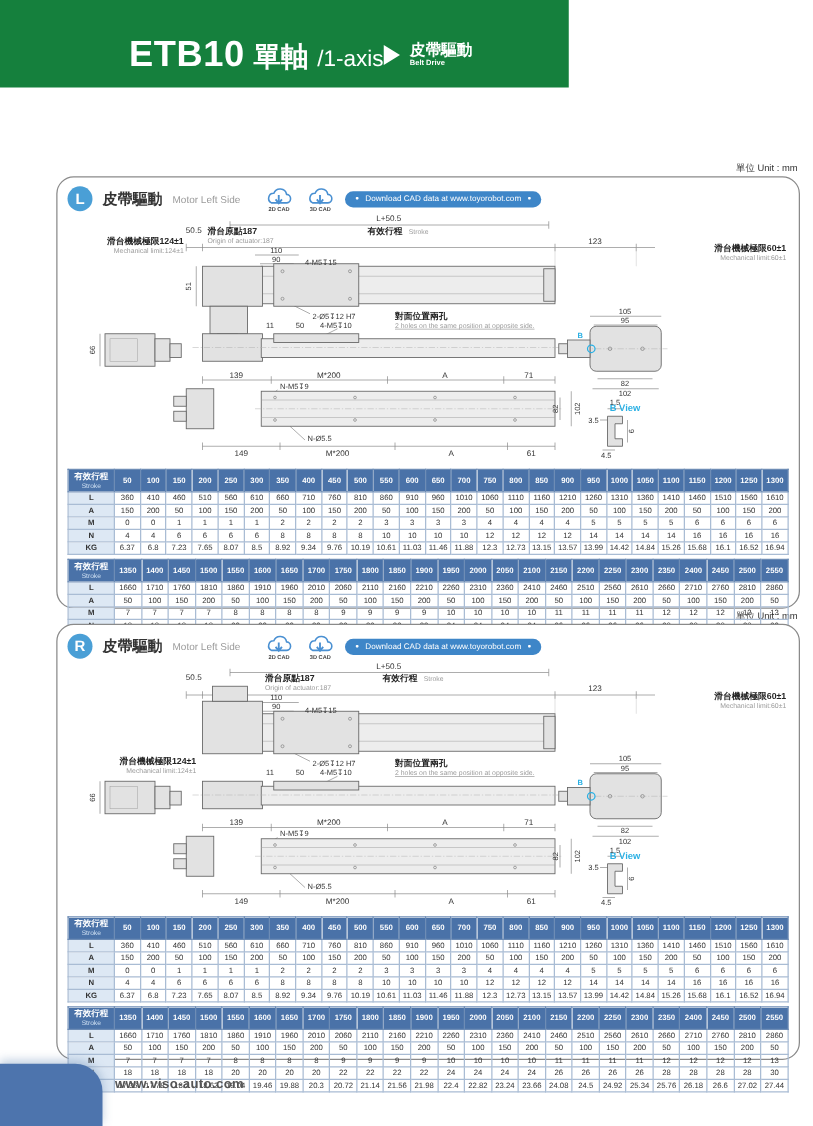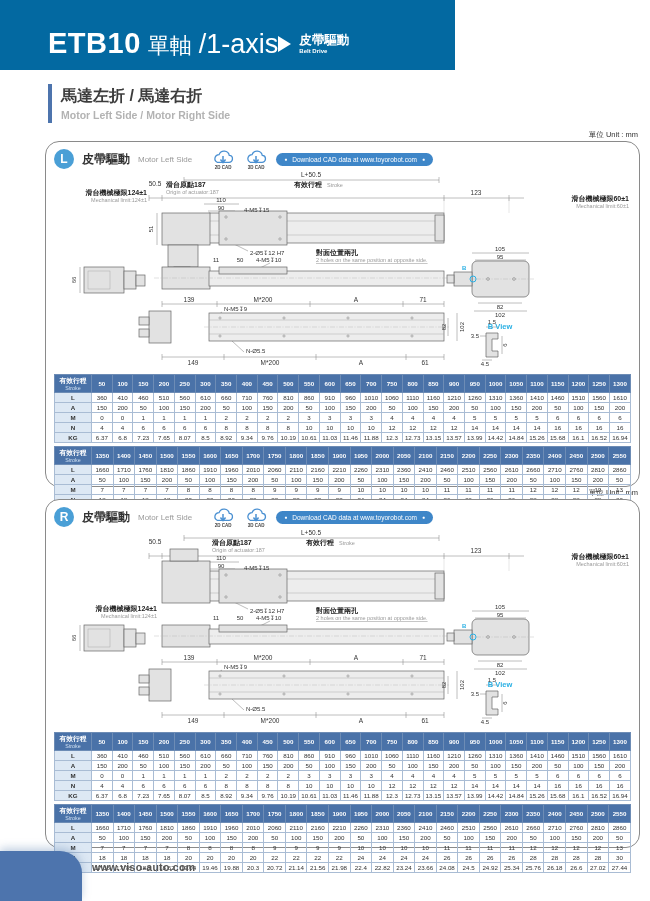--- a/index.html
+++ b/index.html
@@ -1,25 +1,25 @@
 <!DOCTYPE html>
 <html><head>
 <meta charset="utf-8">
 <style>
   html,body{margin:0;padding:0;background:#fff;}
   .page{position:relative;width:650px;height:901px;background:#fff;overflow:hidden;
         font-family:"Liberation Sans",sans-serif;}
   
-  .topbar{position:absolute;left:0;top:0;width:455px;height:70px;background:#0369a1;
-          display:flex;align-items:center;justify-content:flex-start;
+  .topbar{position:absolute;left:0;top:0;width:455px;height:70px;background:#15803d;
+          display:flex;align-items:center;justify-content:center;
           padding:18px 22px 0 48px;box-sizing:border-box;}
   .tb-title{color:#fff;display:flex;align-items:baseline;gap:7px;}
   .tb-model{font-size:29px;font-weight:bold;letter-spacing:.5px;}
-  .tb-axis-zh{font-size:22px;font-weight:normal;}
-  .tb-axis-en{font-size:27px;}
+  .tb-axis-zh{font-size:22px;font-weight:bold;}
+  .tb-axis-en{font-size:18px;}
   .tb-drive{display:flex;align-items:center;gap:8px;color:#fff;}
   .tb-tri{width:0;height:0;border-left:13px solid #fff;border-top:8px solid transparent;
           border-bottom:8px solid transparent;}
   .tb-drive-zh{font-size:12.5px;font-weight:bold;line-height:1.1;}
   .tb-drive-en{font-size:6px;font-weight:bold;}
   
   .sec-head{position:absolute;left:48px;top:84px;border-left:4px solid #4d74ad;padding:2px 0 2px 9px;}
   .sec-head .t1{font-size:16px;font-weight:bold;color:#3c3c3c;}
   .sec-head .t2{font-size:10.5px;font-weight:bold;color:#b3b3b3;margin-top:2px;}
   
@@ -82,24 +82,20 @@
     </div>
     <div class="tb-drive">
       <span class="tb-tri"></span>
       <span>
         <div class="tb-drive-zh">皮帶驅動</div>
         <div class="tb-drive-en">Belt Drive</div>
       </span>
     </div>
   </div>
 
-  <div class="sec-head">
-    <div class="t1">馬達左折 / 馬達右折</div>
-    <div class="t2">Motor Left Side / Motor Right Side</div>
-  </div>
 
   <div class="unit" id="unit-L">單位 Unit : mm</div>
   <div class="unit" id="unit-R">單位 Unit : mm</div>
 
   <div class="card" id="card-L">
     <div class="card-head">
       <div class="badge">L</div>
       <span class="ch-zh">皮帶驅動</span>
       <span class="ch-en">Motor Left Side</span>
       <div class="cad-group">

